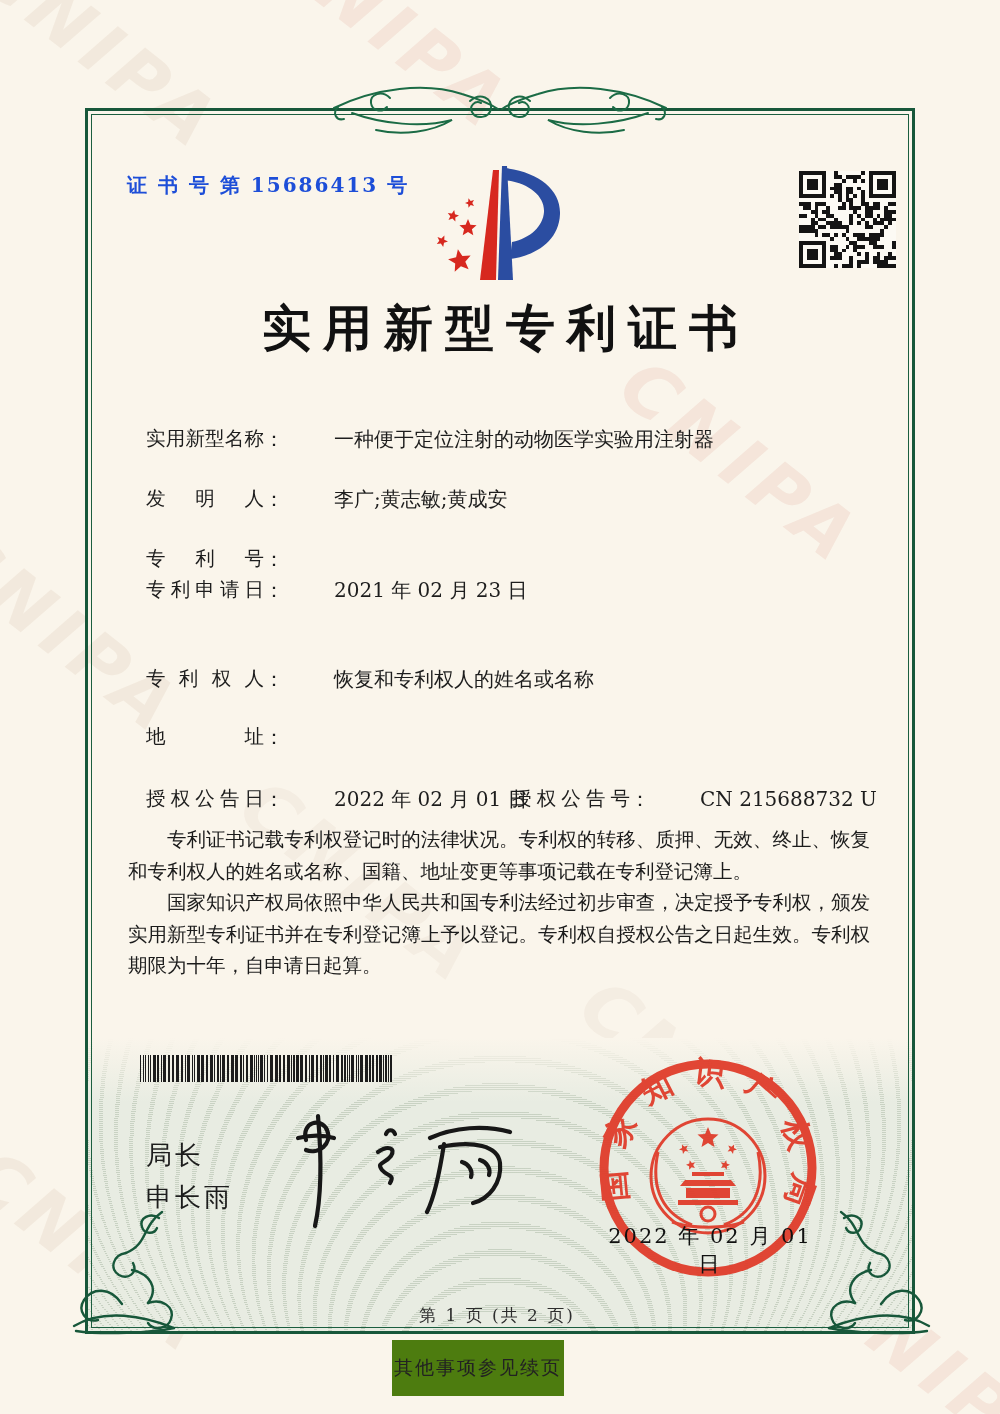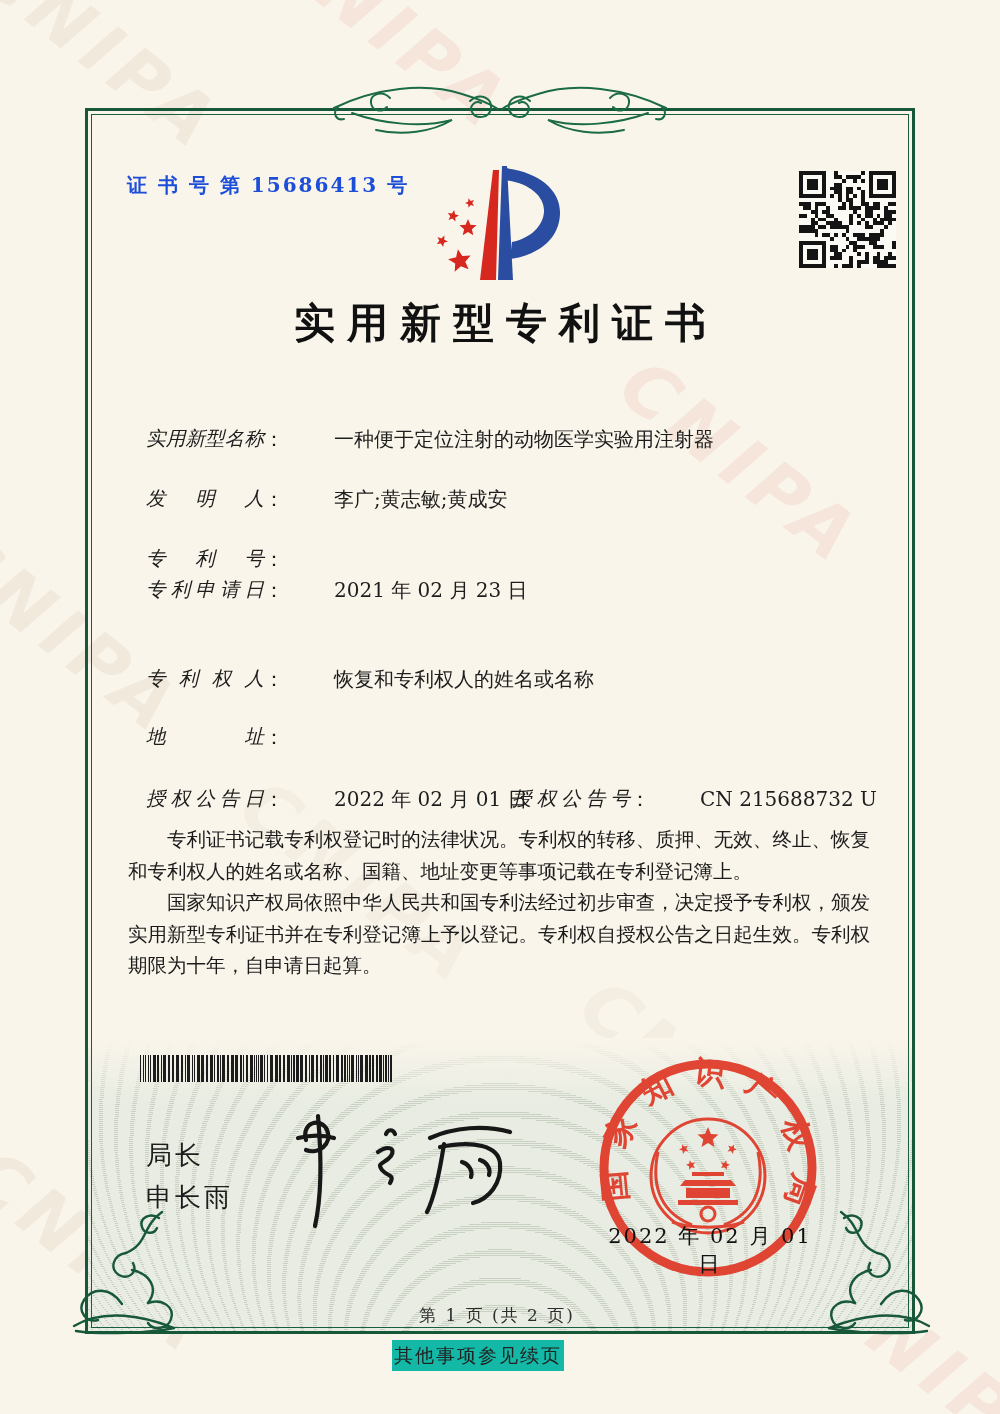--- a/index.html
+++ b/index.html
@@ -26,46 +26,46 @@
           #E8ECE2;}
 
   .content{position:absolute;inset:0;z-index:4;}
 
   .cert-no{position:absolute;left:127px;top:172px;font-size:20px;letter-spacing:2px;color:#1d4ed8;font-weight:bold;}
 
   .logo{position:absolute;left:420px;top:158px;z-index:4;}
   .qr{position:absolute;left:799px;top:171px;z-index:4;}
 
   .title{position:absolute;left:0;top:296px;width:1000px;text-align:center;
-         font-size:41px;font-weight:bold;letter-spacing:12px;padding-left:12px;
+         font-size:49px;font-weight:bold;letter-spacing:12px;padding-left:12px;
          box-sizing:border-box;color:#111;font-family:Liberation Serif, serif;}
 
   .frow{position:absolute;left:146px;display:flex;font-size:20px;line-height:30px;}
-  .flabel{display:inline-block;width:118px;font-size:19.5px;text-align:justify;text-align-last:justify;font-style:italic;}
+  .flabel{display:inline-block;width:118px;font-size:19.5px;text-align:justify;text-align-last:justify;}
   .fcolon{margin:0 6px 0 0;}
   .fvalue{width:600px;margin-left:44px;}
   .frow.narrow .fvalue{width:430px;}
 
   .paras{position:absolute;left:128px;top:824px;width:742px;font-size:19.5px;line-height:31.5px;
          text-align:justify;color:#1b1b1b;}
   .paras p{margin:0;text-indent:2em;}
 
   .barcode{position:absolute;left:140px;top:1055px;z-index:4;}
 
   .director{position:absolute;left:146px;top:1134px;font-size:26px;line-height:42px;letter-spacing:3px;z-index:5;}
   .signature{position:absolute;left:282px;top:1110px;z-index:5;}
 
   .seal{position:absolute;left:594px;top:1054px;z-index:6;opacity:0.94;mix-blend-mode:multiply;}
   .seal-date{position:absolute;left:600px;top:1222px;width:220px;text-align:center;
              font-size:21px;letter-spacing:2px;color:#101010;z-index:7;}
 
   .page-indicator{position:absolute;left:85px;top:1288px;width:824px;text-align:center;
                   font-size:17px;letter-spacing:2px;color:#2d2d2d;z-index:5;margin-top:16px;}
 
-  .cont-box{position:absolute;left:392px;top:1340px;width:172px;height:31px;background:#14b8a6;
+  .cont-box{position:absolute;left:392px;top:1340px;width:172px;height:56px;background:#4d7c0f;
             display:flex;align-items:center;justify-content:center;font-size:19px;
             letter-spacing:2px;z-index:5;color:#222;}
 
   .orn{position:absolute;z-index:3;}
   .orn.top{left:330px;top:80px;}
   .orn.bl{left:62px;top:1208px;}
   .orn.br{left:806px;top:1208px;transform:scaleX(-1);}
 </style>
 </head>
 <body>

